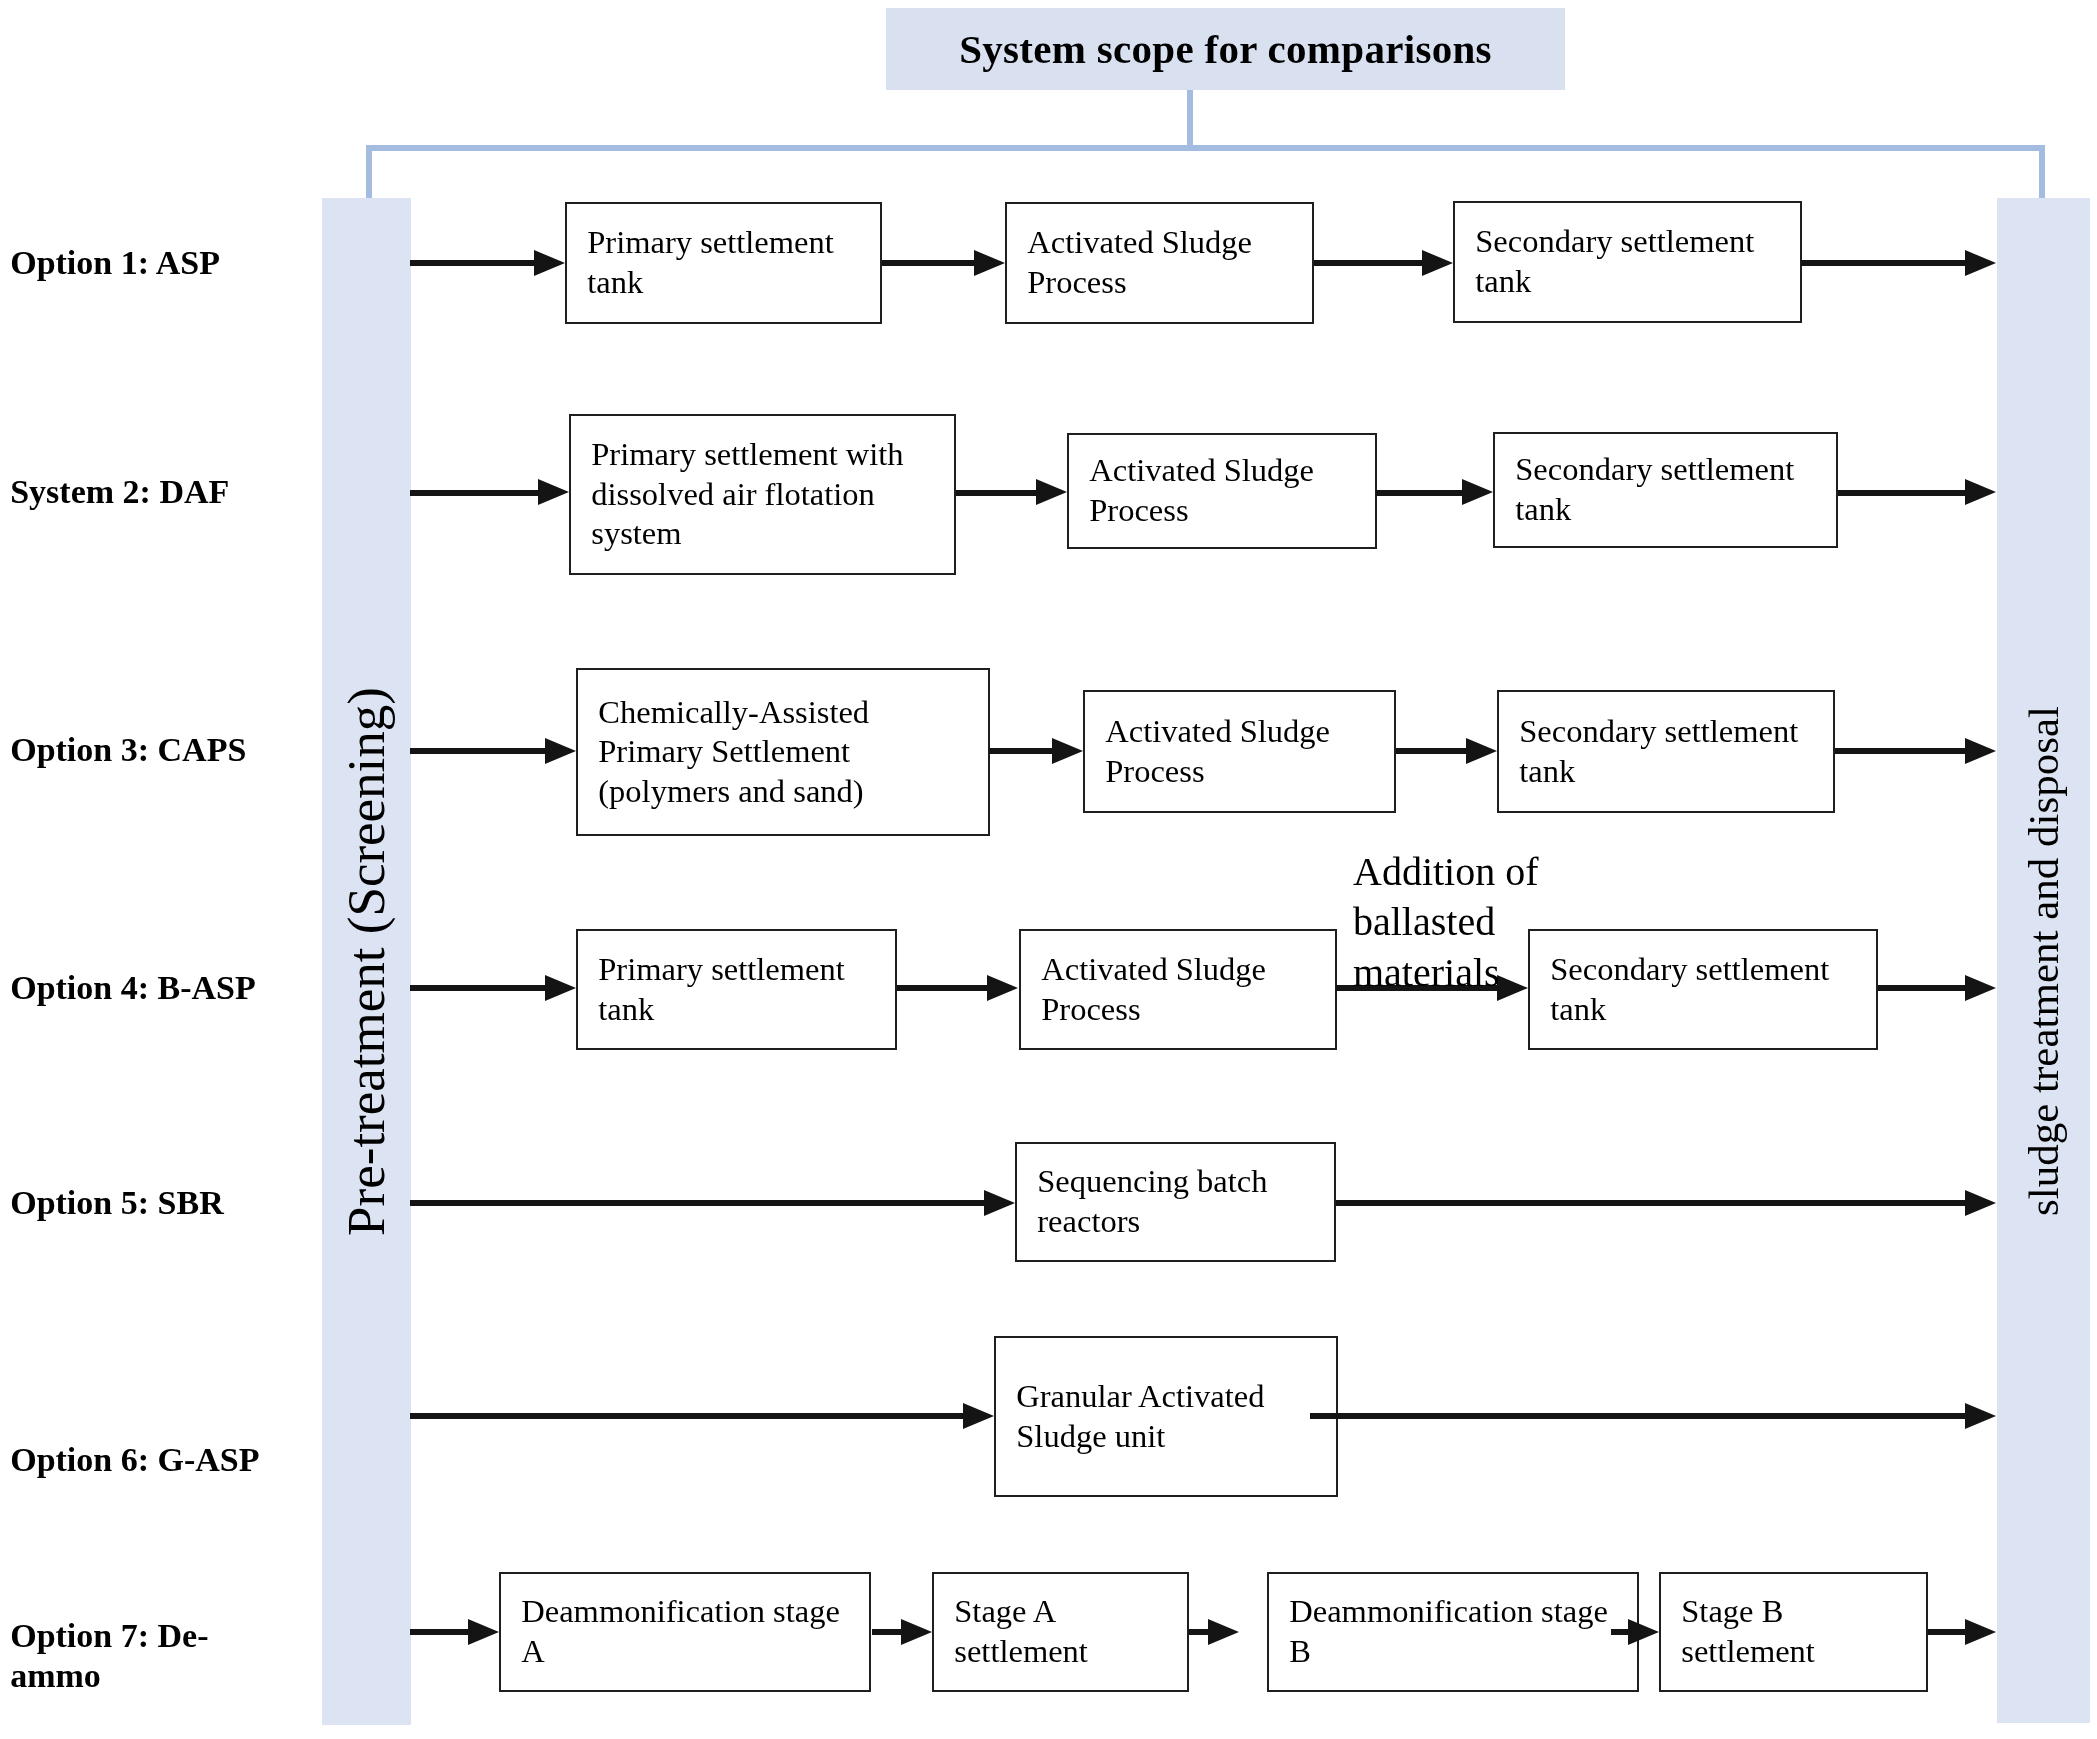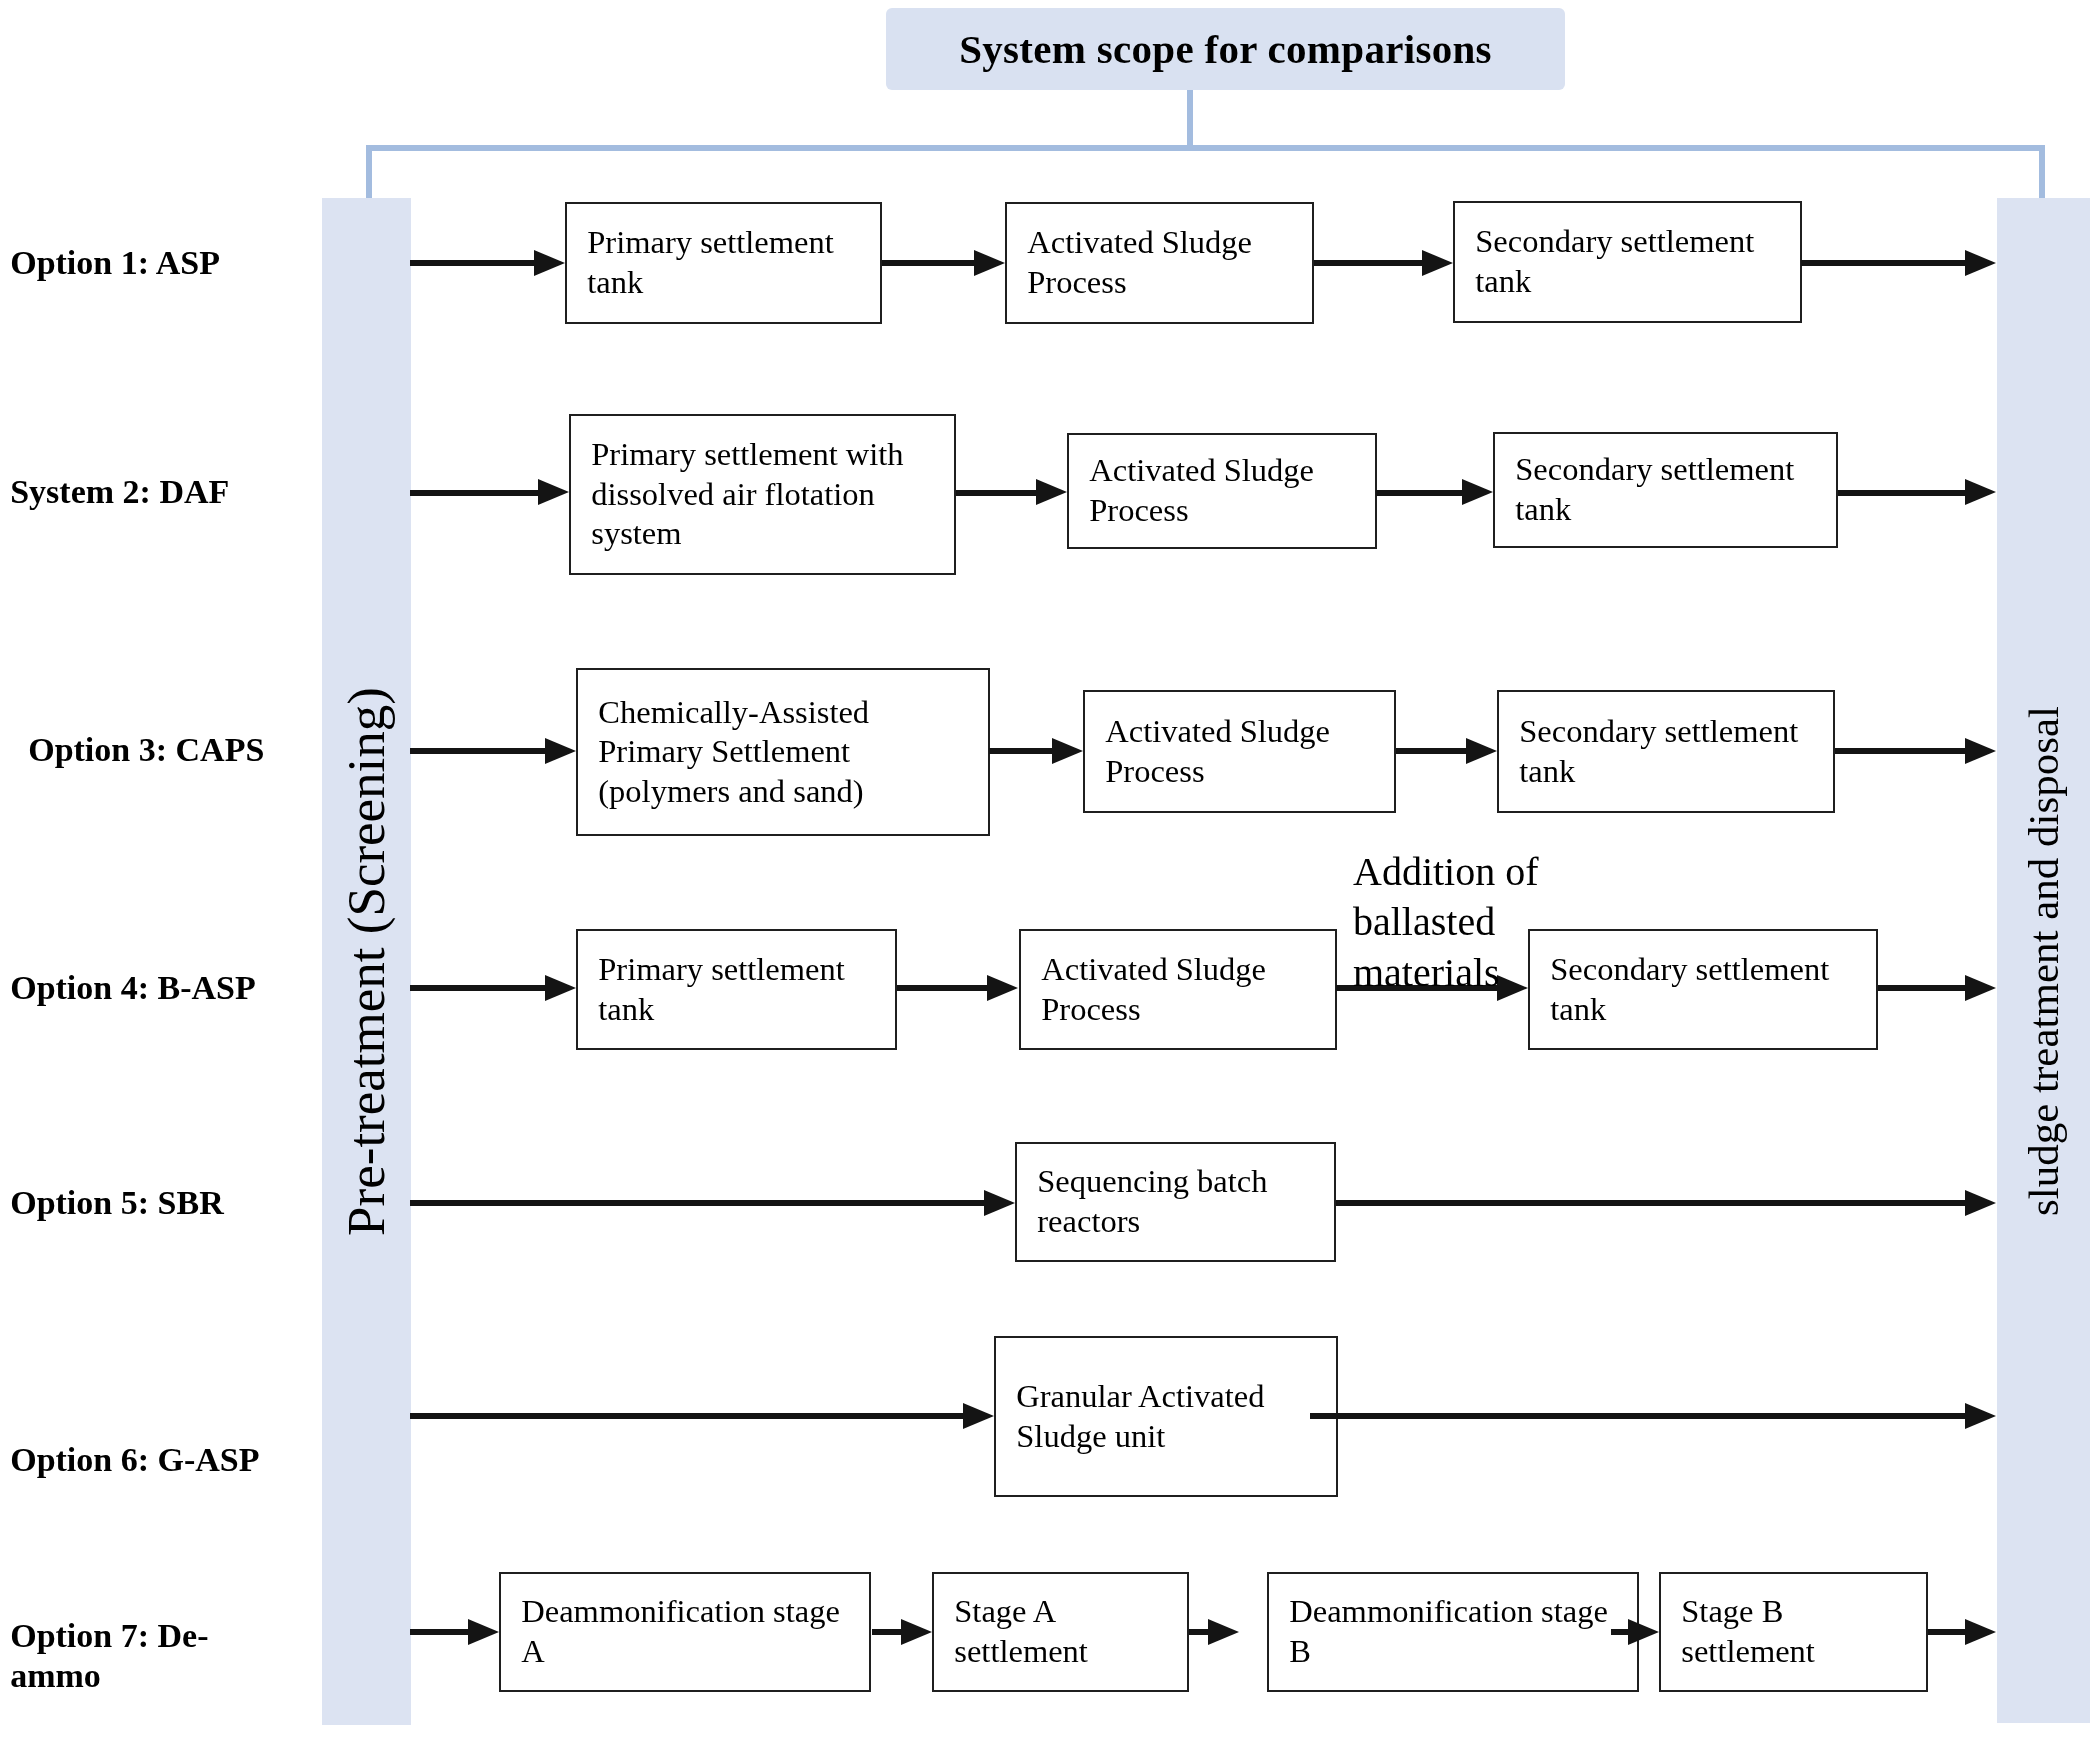--- a/index.html
+++ b/index.html
@@ -57,21 +57,21 @@
   
   .annotation{
     position:absolute;font-size:40px;line-height:1.26;
   }
 </style>
 </head>
 <body>
 
 <div id="stage" style="--panel-fill: #dce3f2; --bracket: #a3bcdf; --arrow: #141414; --box-border: #1f1f1f;">
 
-  <div class="title-box" style="background: rgb(217, 225, 241); border-radius: 6px;">System scope for comparisons</div>
+  <div class="title-box" style="background: rgb(217, 225, 241);">System scope for comparisons</div>
 
   <div class="bracket" style="left:1187px;top:90px;width:6.1px;height:58px;"></div>
   <div class="bracket" style="left:366px;top:145px;width:1679px;height:6.1px;"></div>
   <div class="bracket" style="left:366px;top:145px;width:6.1px;height:54px;"></div>
   <div class="bracket" style="left:2039px;top:145px;width:6.1px;height:55px;"></div>
 
   <div class="col" id="left-col">
     <span class="col-label">Pre-treatment (Screening)</span>
   </div>
   <div class="col" id="right-col">
@@ -108,21 +108,21 @@
         <span>Secondary settlement tank</span>
       </div>
       <div class="arrow-line" style="left: 410px; top: 490px; width: 131px;"></div>
       <div class="arrow-head" style="left: 538px; top: 479px;"></div>
       <div class="arrow-line" style="left: 956px; top: 490px; width: 83px;"></div>
       <div class="arrow-head" style="left: 1036px; top: 479px;"></div>
       <div class="arrow-line" style="left: 1376px; top: 490px; width: 90px;"></div>
       <div class="arrow-head" style="left: 1462px; top: 479px;"></div>
       <div class="arrow-line" style="left: 1838px; top: 490px; width: 131px;"></div>
       <div class="arrow-head" style="left: 1965px; top: 479px;"></div>
-      <div class="opt-label" style="top: 750px; margin-left: 18px;">Option 3: CAPS</div>
+      <div class="opt-label" style="top: 750px;">Option 3: CAPS</div>
       <div class="pbox" style="left: 576px; top: 668px; width: 414px; height: 168px;">
         <span>Chemically-Assisted Primary Settlement (polymers and sand)</span>
       </div>
       <div class="pbox" style="left: 1083px; top: 690px; width: 313px; height: 123px;">
         <span>Activated Sludge Process</span>
       </div>
       <div class="pbox" style="left: 1497px; top: 690px; width: 338px; height: 123px;">
         <span>Secondary settlement tank</span>
       </div>
       <div class="arrow-line" style="left: 410px; top: 748px; width: 138px;"></div>

